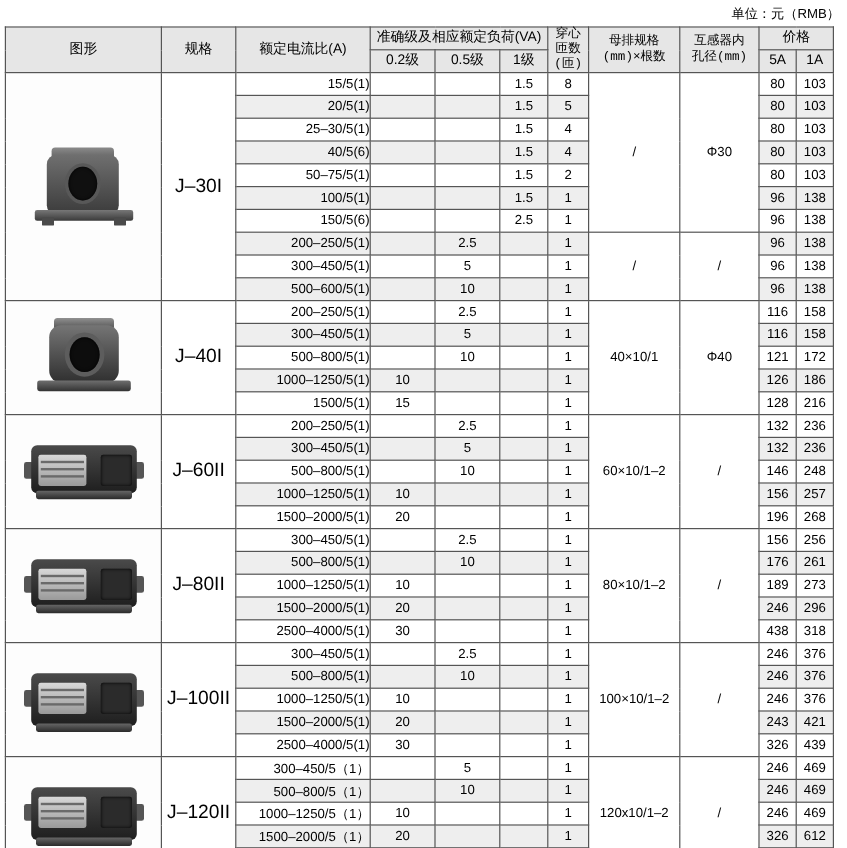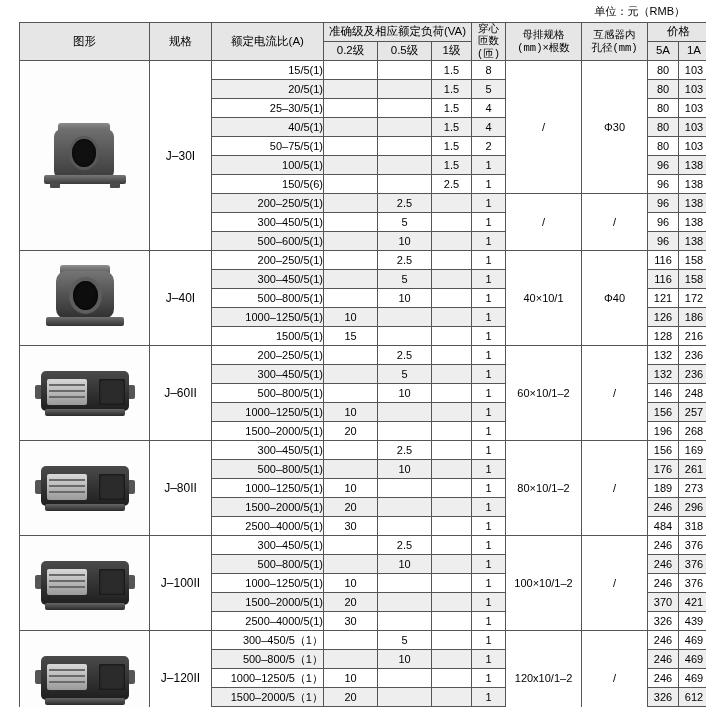--- a/index.html
+++ b/index.html
@@ -2,41 +2,41 @@
 <html><head>
 <meta charset="utf-8">
 <style>
   html,body{margin:0;padding:0;background:#fff;}
   body{
     width:706px;height:707px;
     font-family:"Liberation Sans","DejaVu Sans",sans-serif;
     font-size:11px;color:#000;
     -webkit-font-smoothing:antialiased;
   }
-  .page{width:706px;height:707px;position:relative;box-sizing:border-box;padding:0 19px;}
+  .page{width:706px;height:707px;position:relative;box-sizing:border-box;padding:0 4px;}
   .unit{
     text-align:right;font-size:11px;padding:4px 2px 3px 0;
   }
   table{border-collapse:collapse;width:690px;table-layout:fixed;}
   td,th{
     border:1px solid #555;
     text-align:center;
     vertical-align:middle;
     font-weight:normal;
     font-size:11px;
     padding:0;
     height:19px;
     box-sizing:border-box;
   }
   thead td{background:#e6e6e6;font-size:11.5px;line-height:1.15;}
   .hdr-small{font-size:10.5px;font-family:Liberation Mono, monospace;}
   .shade{background:#eeeeee;}
   .white{background:#ffffff;}
   .img-cell{background:#fdfdfd;padding:2px;}
-  .spec-cell{font-size:12px;}
+  .spec-cell{font-size:16px;}
   .ratio{font-size:11px;text-align:right;}
   .price{font-size:11px;}
   .imgwrap{display:flex;align-items:center;justify-content:center;height:100%;}
   
   .ct{position:relative;}
   
   .ct30{width:86px;height:74px;}
   .ct30 .body{position:absolute;left:12px;top:10px;width:60px;height:50px;background:linear-gradient(180deg,#6f6f6f,#3b3b3b);border-radius:8px;}
   .ct30 .win{position:absolute;left:30px;top:20px;width:24px;height:28px;border-radius:50%;background:#101010;box-shadow:inset 0 0 3px #000,0 0 0 3px #585858;}
   .ct30 .top{position:absolute;left:16px;top:4px;width:52px;height:12px;background:linear-gradient(180deg,#8a8a8a,#555);border-radius:3px;}
@@ -150,21 +150,21 @@
         <tr>
           <td class="ratio white">25–30/5(1)</td>
           <td class="white"></td>
           <td class="white"></td>
           <td class="white">1.5</td>
           <td class="white">4</td>
           <td class="price white">80</td>
           <td class="price white">103</td>
         </tr>
         <tr>
-          <td class="ratio shade">40/5(1)</td>
+          <td class="ratio shade">40/5(6)</td>
           <td class="shade"></td>
           <td class="shade"></td>
           <td class="shade">1.5</td>
           <td class="shade">4</td>
           <td class="price shade">80</td>
           <td class="price shade">103</td>
         </tr>
         <tr>
           <td class="ratio white">50–75/5(1)</td>
           <td class="white"></td>
@@ -360,21 +360,21 @@
           </td>
           <td class="spec-cell" rowspan="5">J–80II</td>
           <td class="ratio white">300–450/5(1)</td>
           <td class="white"></td>
           <td class="white">2.5</td>
           <td class="white"></td>
           <td class="white">1</td>
           <td rowspan="5" class="white">80×10/1–2</td>
           <td rowspan="5" class="white">/</td>
           <td class="price white">156</td>
-          <td class="price white">169</td>
+          <td class="price white">256</td>
         </tr>
         <tr>
           <td class="ratio shade">500–800/5(1)</td>
           <td class="shade"></td>
           <td class="shade">10</td>
           <td class="shade"></td>
           <td class="shade">1</td>
           <td class="price shade">176</td>
           <td class="price shade">261</td>
         </tr>
@@ -395,21 +395,21 @@
           <td class="shade">1</td>
           <td class="price shade">246</td>
           <td class="price shade">296</td>
         </tr>
         <tr>
           <td class="ratio white">2500–4000/5(1)</td>
           <td class="white">30</td>
           <td class="white"></td>
           <td class="white"></td>
           <td class="white">1</td>
-          <td class="price white">484</td>
+          <td class="price white">438</td>
           <td class="price white">318</td>
         </tr>
         <tr>
           <td class="img-cell" rowspan="5">
             <div class="imgwrap">
               <div class="ct ctbar big">
                 <div class="lugL"></div>
                 <div class="lugR"></div>
                 <div class="shell"></div>
                 <div class="face"></div>
@@ -449,21 +449,21 @@
           <td class="white">1</td>
           <td class="price white">246</td>
           <td class="price white">376</td>
         </tr>
         <tr>
           <td class="ratio shade">1500–2000/5(1)</td>
           <td class="shade">20</td>
           <td class="shade"></td>
           <td class="shade"></td>
           <td class="shade">1</td>
-          <td class="price shade">370</td>
+          <td class="price shade">243</td>
           <td class="price shade">421</td>
         </tr>
         <tr>
           <td class="ratio white">2500–4000/5(1)</td>
           <td class="white">30</td>
           <td class="white"></td>
           <td class="white"></td>
           <td class="white">1</td>
           <td class="price white">326</td>
           <td class="price white">439</td>

